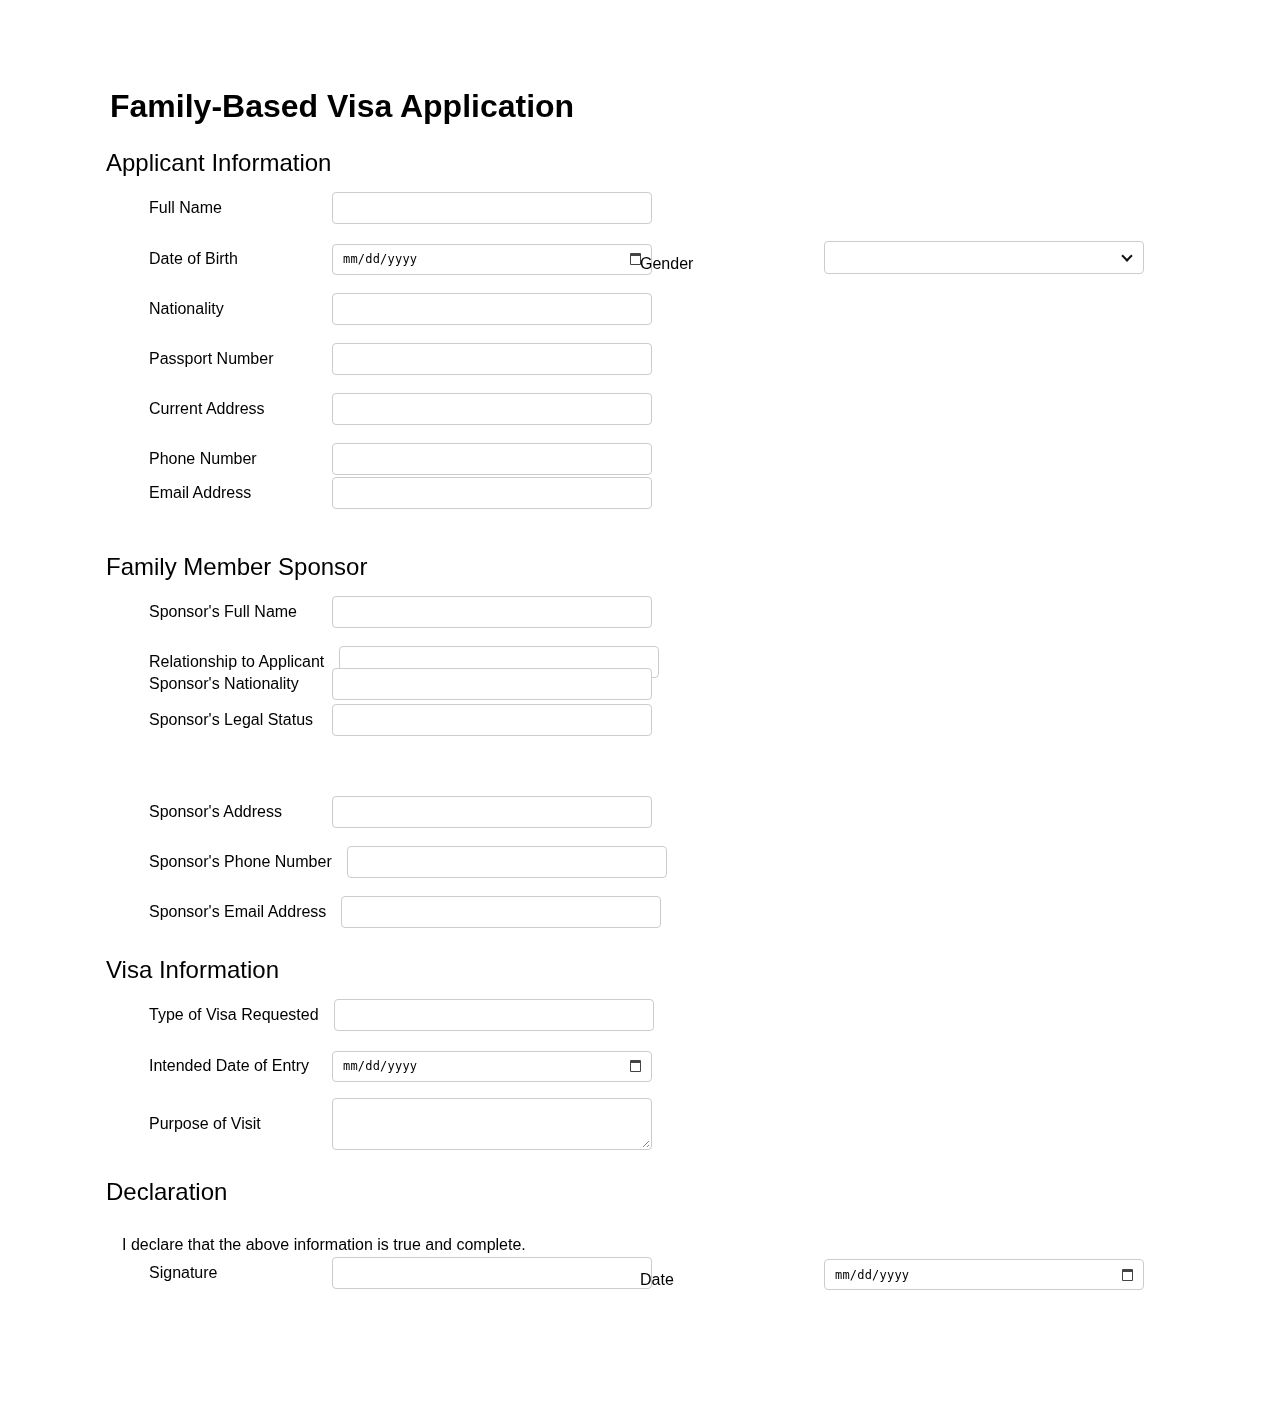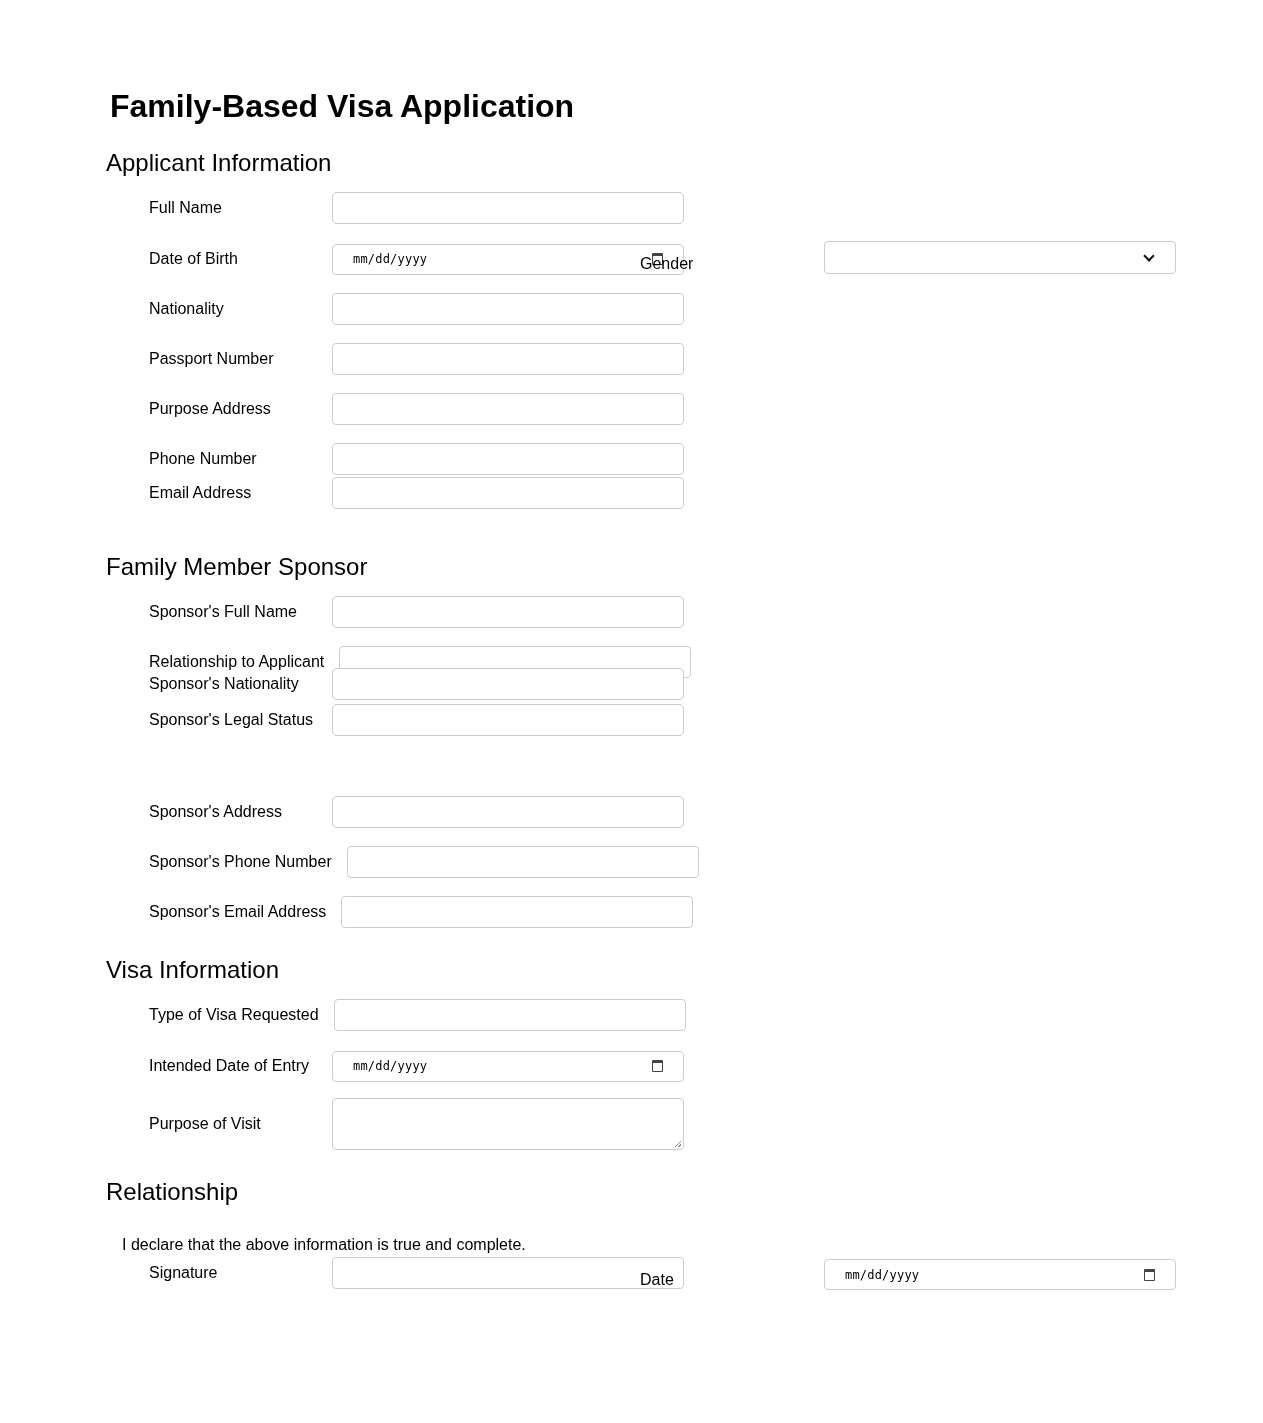--- a/index.html
+++ b/index.html
@@ -2,21 +2,21 @@
 <html><head>
 <meta charset="utf-8">
 <style>
   html, body { margin: 0; padding: 0; background: #ffffff; }
   body { font-family: "Liberation Sans", sans-serif; color: #000; width: 1263px; height: 1423px; position: relative; }
   .container { position: absolute; left: 106px; top: 0; width: 1040px; }
   h1 { position: absolute; left: 0; top: 83px; margin: 4px; font-size: 32px; font-weight: bold; line-height: 38px; white-space: nowrap; }
   h2 { position: absolute; left: 0; margin: 0; font-size: 24px; font-weight: normal; line-height: 22px; white-space: nowrap; }
   .row { position: absolute; left: 0; height: 32px; display: flex; align-items: center; margin-left: 43px; }
   .lbl { font-size: 16px; line-height: 20px; white-space: nowrap; min-width: 168px; margin-right: 15px; }
-  .fld { box-sizing: border-box; width: 352px; height: 32px; border: 1px solid #cccccc; border-radius: 4px; background: #fff; padding: 0 20px; font-size: 13px; display: flex; align-items: center; justify-content: space-between; }
+  .fld { box-sizing: border-box; width: 320px; height: 32px; border: 1px solid #cccccc; border-radius: 4px; background: #fff; padding: 0 10px; font-size: 13px; display: flex; align-items: center; justify-content: space-between; }
   .date-text { font-family: "DejaVu Sans Mono", monospace; font-size: 12px; color: #000; letter-spacing: 0.2px; }
   .cal { width: 9px; height: 8px; border: 1.5px solid #444; border-top-width: 3px; border-radius: 1px; }
   .chev { width: 6px; height: 6px; border-right: 2px solid #111; border-bottom: 2px solid #111; transform: rotate(45deg); margin-top: -4px; margin-right: 2px; }
   .textarea { height: 52px; position: relative; }
   .grip { position: absolute; right: 2px; bottom: 2px; width: 6px; height: 6px;
           background: linear-gradient(135deg, transparent 45%, #888 45%, #888 55%, transparent 55%, transparent 75%, #888 75%, #888 85%, transparent 85%); }
   .decl { position: absolute; left: 0; font-size: 16px; line-height: 20px; white-space: nowrap; }
   .col2 { position: absolute; left: 534px; height: 32px; display: flex; align-items: flex-end; }
   .col2 .lbl { min-width: 169px; margin-right: 15px; }
 </style>
@@ -51,21 +51,21 @@
     <span class="lbl">Nationality</span>
     <div class="fld"></div>
   </div>
 
   <div class="row" style="top:343px">
     <span class="lbl">Passport Number</span>
     <div class="fld"></div>
   </div>
 
   <div class="row" style="top:393px">
-    <span class="lbl">Purpose Address</span>
+    <span class="lbl">Current Address</span>
     <div class="fld"></div>
   </div>
 
   <div class="row" style="top:443px">
     <span class="lbl">Phone Number</span>
     <div class="fld"></div>
   </div>
 
   <div class="row" style="top:477px">
     <span class="lbl">Email Address</span>
@@ -124,21 +124,21 @@
     </div>
   </div>
 
   <div class="row" style="top:1098px; height:52px;">
     <span class="lbl">Purpose of Visit</span>
     <div class="fld textarea">
       <span class="grip"></span>
     </div>
   </div>
 
-  <h2 style="top:1181px">Relationship</h2>
+  <h2 style="top:1181px">Declaration</h2>
   <p class="decl" style="top:1219px; margin:16px;">I declare that the above information is true and complete.</p>
 
   <div class="row" style="top:1257px">
     <span class="lbl">Signature</span>
     <div class="fld"></div>
   </div>
   <div class="col2" style="top:1258px">
     <span class="lbl">Date</span>
     <div class="fld" style="height:31px">
       <span class="date-text">mm/dd/yyyy</span>

